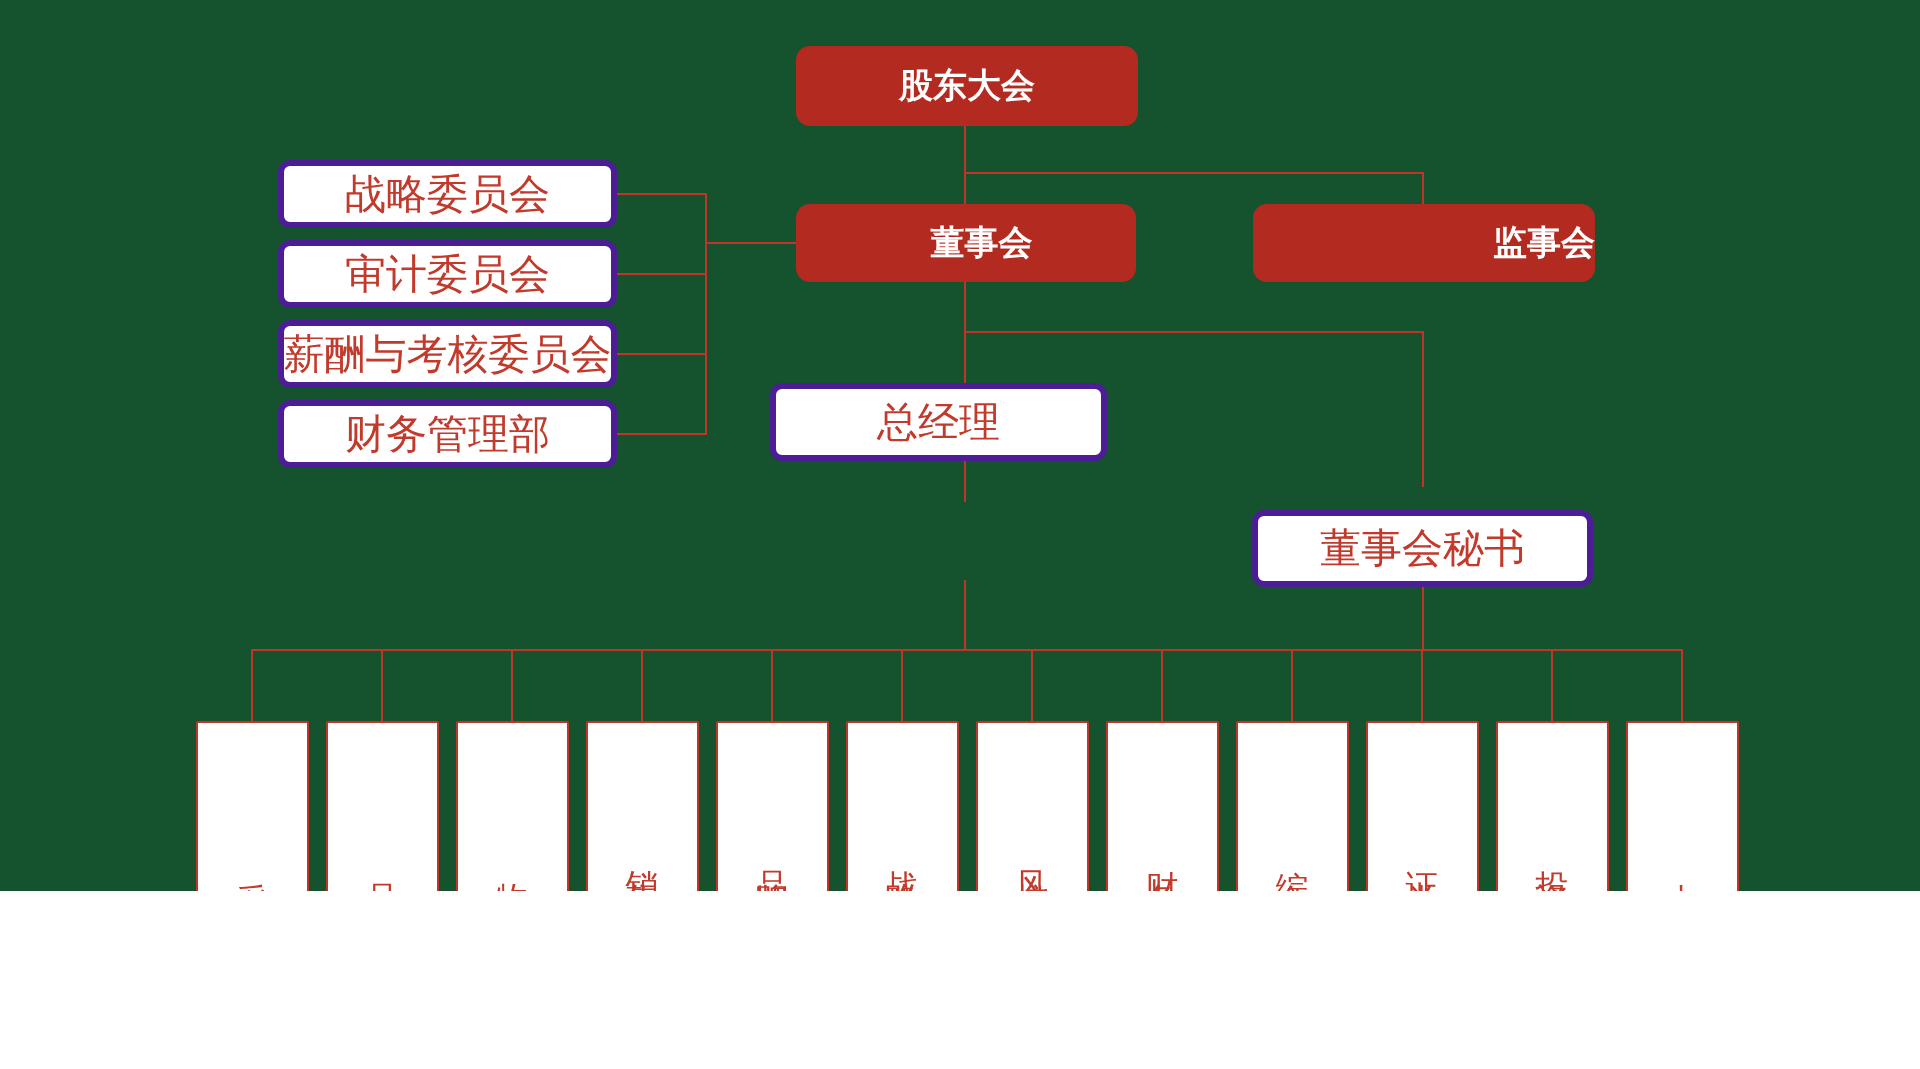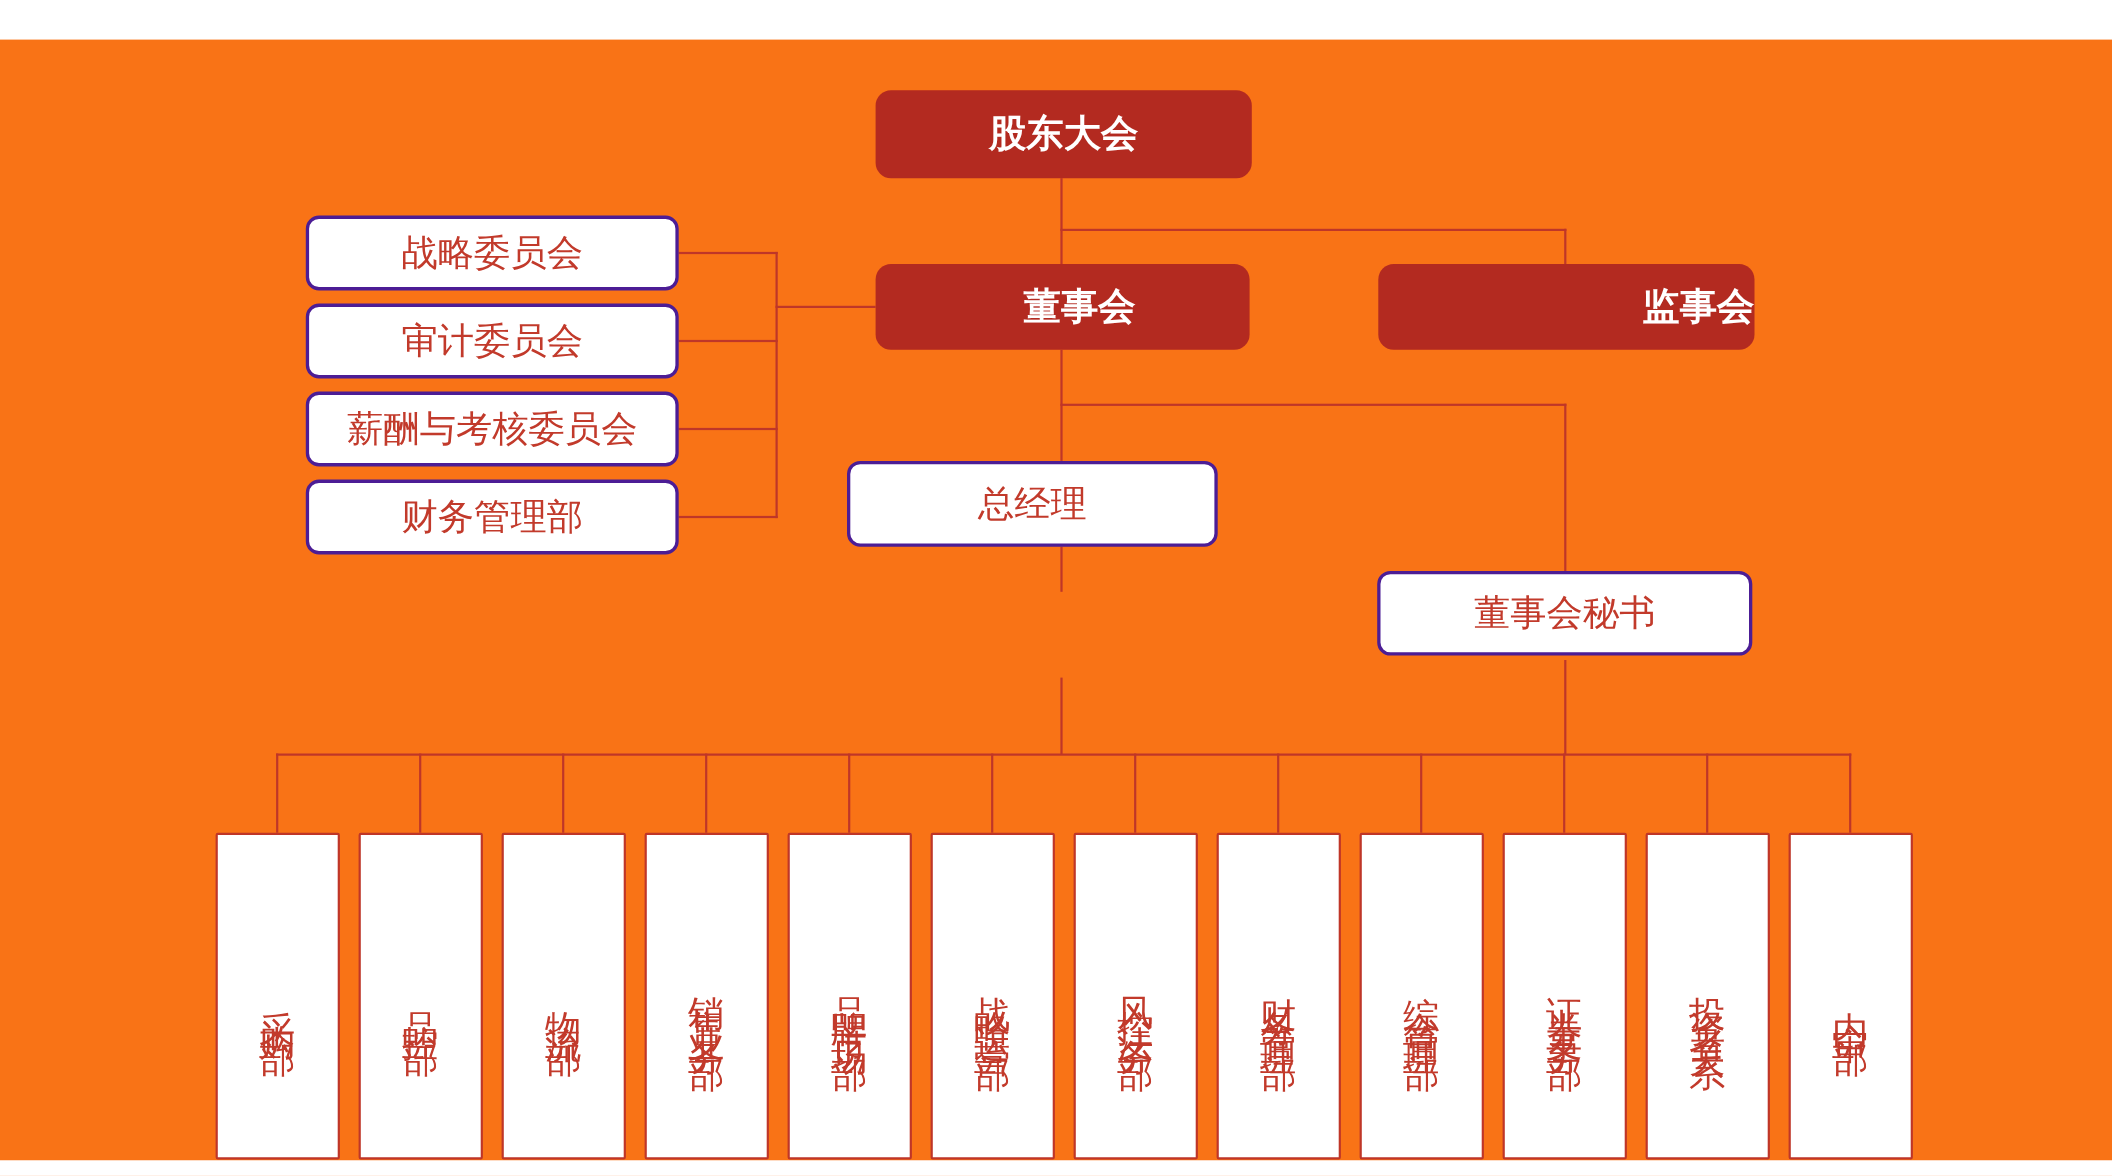--- a/index.html
+++ b/index.html
@@ -1,31 +1,31 @@
 <!DOCTYPE html>
 <html><head>
 <meta charset="utf-8">
 <style>
   html,body { margin:0; padding:0; background:#ffffff; }
   .canvas {
-    position:relative; width:1920px; height:1019px; background:#f97316;
-    font-family:"Liberation Sans","DejaVu Sans",sans-serif; overflow:hidden;margin-top:36px;
+    position:relative; width:1920px; height:891px; background:#14532d;
+    font-family:"Liberation Sans","DejaVu Sans",sans-serif; overflow:hidden;
   }
   .box {
     position:absolute; box-sizing:border-box;
     display:flex; align-items:center; justify-content:center;
     text-align:center; white-space:nowrap;
   }
   .filled {
     background:#B32A20; color:#ffffff; font-weight:bold;
     font-size:34px; border-radius:14px;
   }
   .outline {
-    background:#ffffff; border:3px solid #4c1d95; color:#C23A2B;
-    font-size:33px; border-radius:12px;
+    background:#ffffff; border:6px solid #4c1d95; color:#C23A2B;
+    font-size:41px; border-radius:12px;
   }
   .dept {
     background:#ffffff; border:2px solid #BF3628; color:#C23A2B;
     border-radius:2px; font-size:33px;
   }
   .vtext {
     writing-mode:vertical-rl; text-orientation:upright;
     letter-spacing:13px; line-height:1; margin-bottom:-13px;
   }
   .line { position:absolute; background:#BF3628; }
@@ -96,21 +96,21 @@
   <div class="box outline" style="left:278px;top:320px;width:339px;height:68px;text-align:center;">
     <span>薪酬与考核委员会</span>
   </div>
   <div class="box outline" style="left:278px;top:400px;width:339px;height:68px;">
     <span>财务管理部</span>
   </div>
 
   <div class="box outline" style="left:770px;top:383px;width:337px;height:78px;">
     <span>总经理</span>
   </div>
-  <div class="box outline" style="left:1252px;top:483px;width:341px;height:77px;">
+  <div class="box outline" style="left:1252px;top:510px;width:341px;height:77px;">
     <span>董事会秘书</span>
   </div>
 
   <div class="box dept" style="left:196px;top:721px;width:113px;height:297px;">
     <span class="vtext">采购部</span>
   </div>
   <div class="box dept" style="left:326px;top:721px;width:113px;height:297px;">
     <span class="vtext">品控部</span>
   </div>
   <div class="box dept" style="left:456px;top:721px;width:113px;height:297px;">

